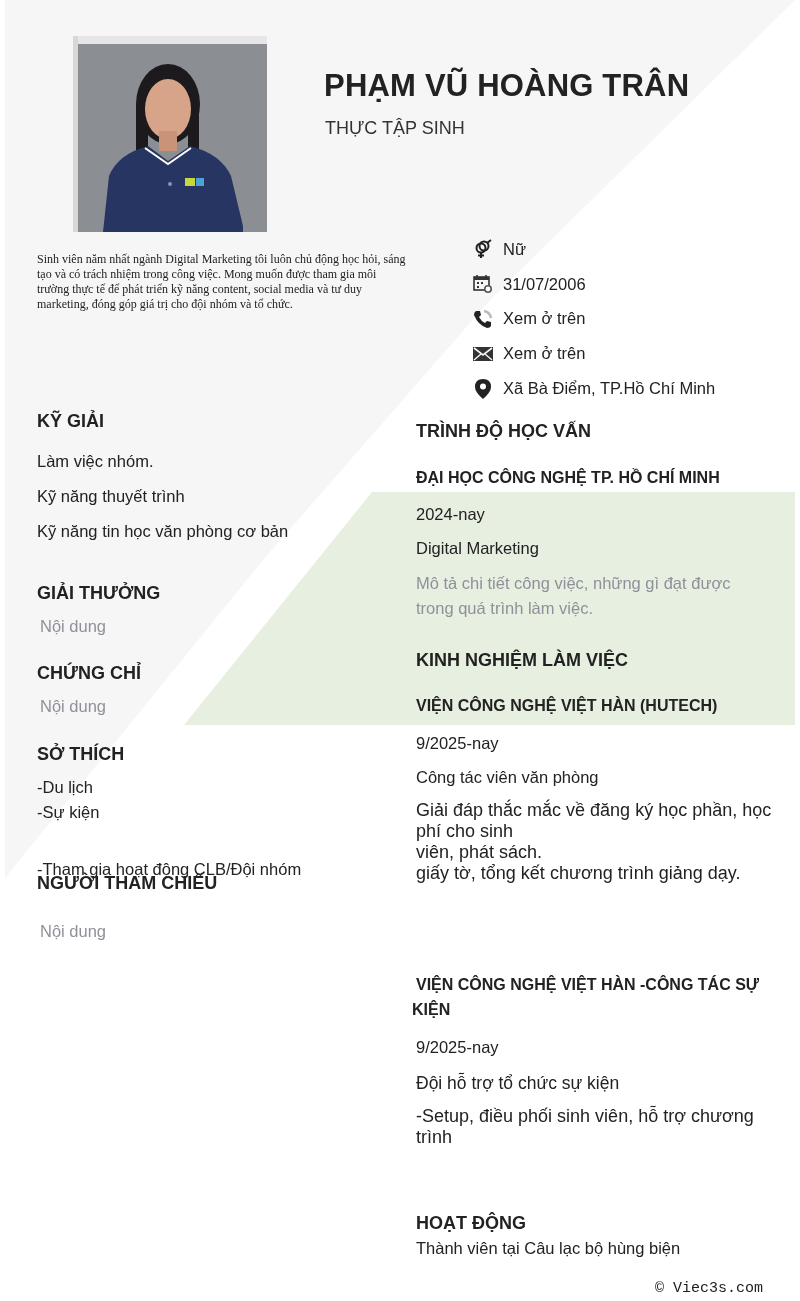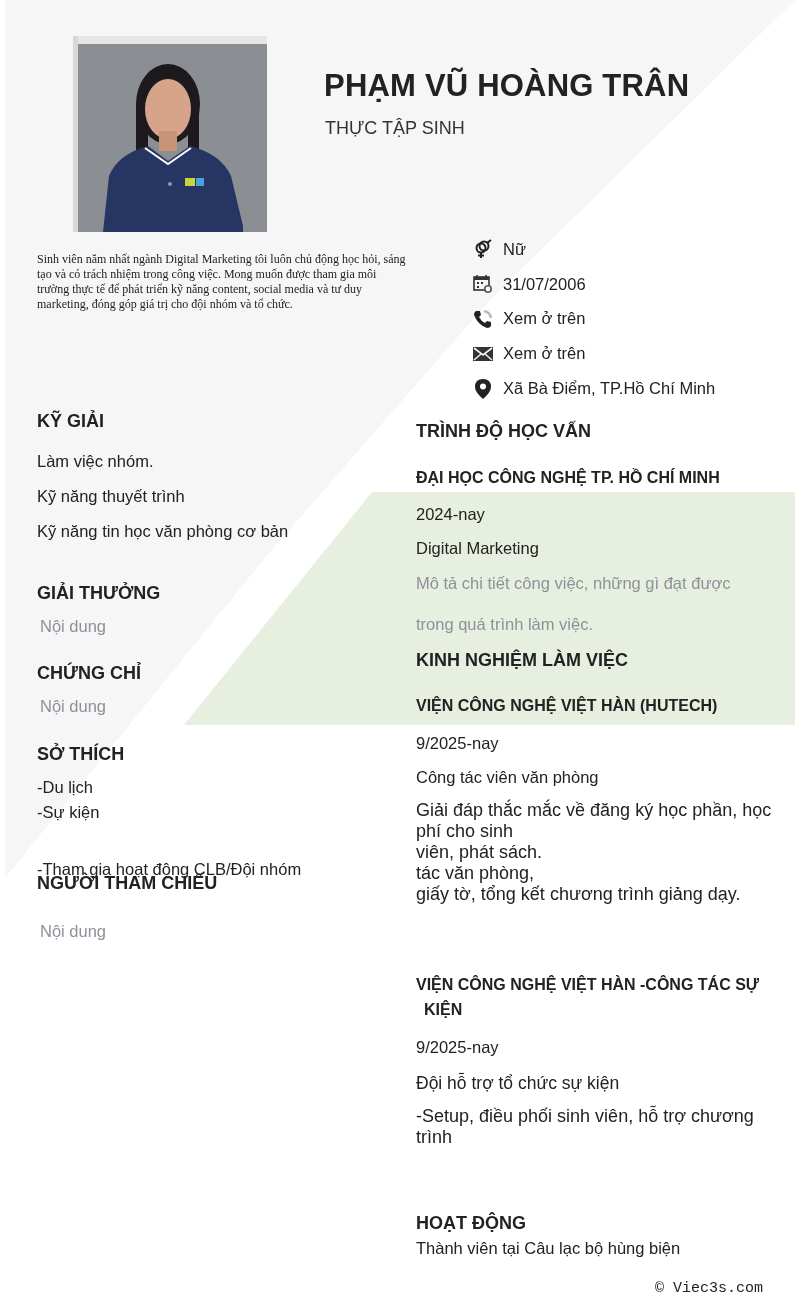--- a/index.html
+++ b/index.html
@@ -139,37 +139,36 @@
 <div class="abs item" style="left:37px; top:860px;">-Tham gia hoạt động CLB/Đội nhóm</div>
 
 <div class="abs sec-h" style="left:37px; top:873px;">NGƯỜI THAM CHIẾU</div>
 <div class="abs muted" style="left:40px; top:922px;">Nội dung</div>
 
 <div class="abs sec-h" style="left:416px; top:421px;">TRÌNH ĐỘ HỌC VẤN</div>
 <div class="abs sub-h" style="left:416px; top:469px;">ĐẠI HỌC CÔNG NGHỆ TP. HỒ CHÍ MINH</div>
 <div class="abs item" style="left:416px; top:505px;">2024-nay</div>
 <div class="abs item" style="left:416px; top:539px;">Digital Marketing</div>
 <div class="abs muted" style="left:416px; top:574px;"> Mô tả chi tiết công việc, những gì đạt được</div>
-<div class="abs muted" style="left:416px; top:615px;">trong quá trình làm việc.</div>
+<div class="abs muted" style="left:416px; top:599px;">trong quá trình làm việc.</div>
 
 <div class="abs sec-h" style="left:416px; top:650px;">KINH NGHIỆM LÀM VIỆC</div>
 
 <div class="abs sub-h" style="left:416px; top:697px;">VIỆN CÔNG NGHỆ VIỆT HÀN (HUTECH)</div>
 <div class="abs item" style="left:416px; top:734px;">9/2025-nay</div>
 <div class="abs item" style="left:416px; top:768px;">Công tác viên văn phòng</div>
 <div class="abs plain" style="left:416px; top:800px;">
   <div>Giải đáp thắc mắc về đăng ký học phần, học</div>
   <div>phí cho sinh</div>
   <div>viên, phát sách.</div>
-  <div>tác văn phòng,</div>
   <div>giấy tờ, tổng kết chương trình giảng dạy.</div>
 </div>
 
 <div class="abs sub-h" style="left:416px; top:976px;">VIỆN CÔNG NGHỆ VIỆT HÀN -CÔNG TÁC SỰ</div>
-<div class="abs sub-h" style="left:424px; top:1001px;">KIỆN</div>
+<div class="abs sub-h" style="left:412px; top:1001px;">KIỆN</div>
 <div class="abs item" style="left:416px; top:1038px;">9/2025-nay</div>
 <div class="abs plain" style="left:416px; top:1073px; font-size:17.5px;">Đội hỗ trợ tổ chức sự kiện</div>
 <div class="abs plain" style="left:416px; top:1106px;">
   <div>-Setup, điều phối sinh viên, hỗ trợ chương</div>
   <div>trình</div>
 </div>
 
 <div class="abs sec-h" style="left:416px; top:1213px;">HOẠT ĐỘNG</div>
 <div class="abs item" style="left:416px; top:1239px;">Thành viên tại Câu lạc bộ hùng biện</div>
 

